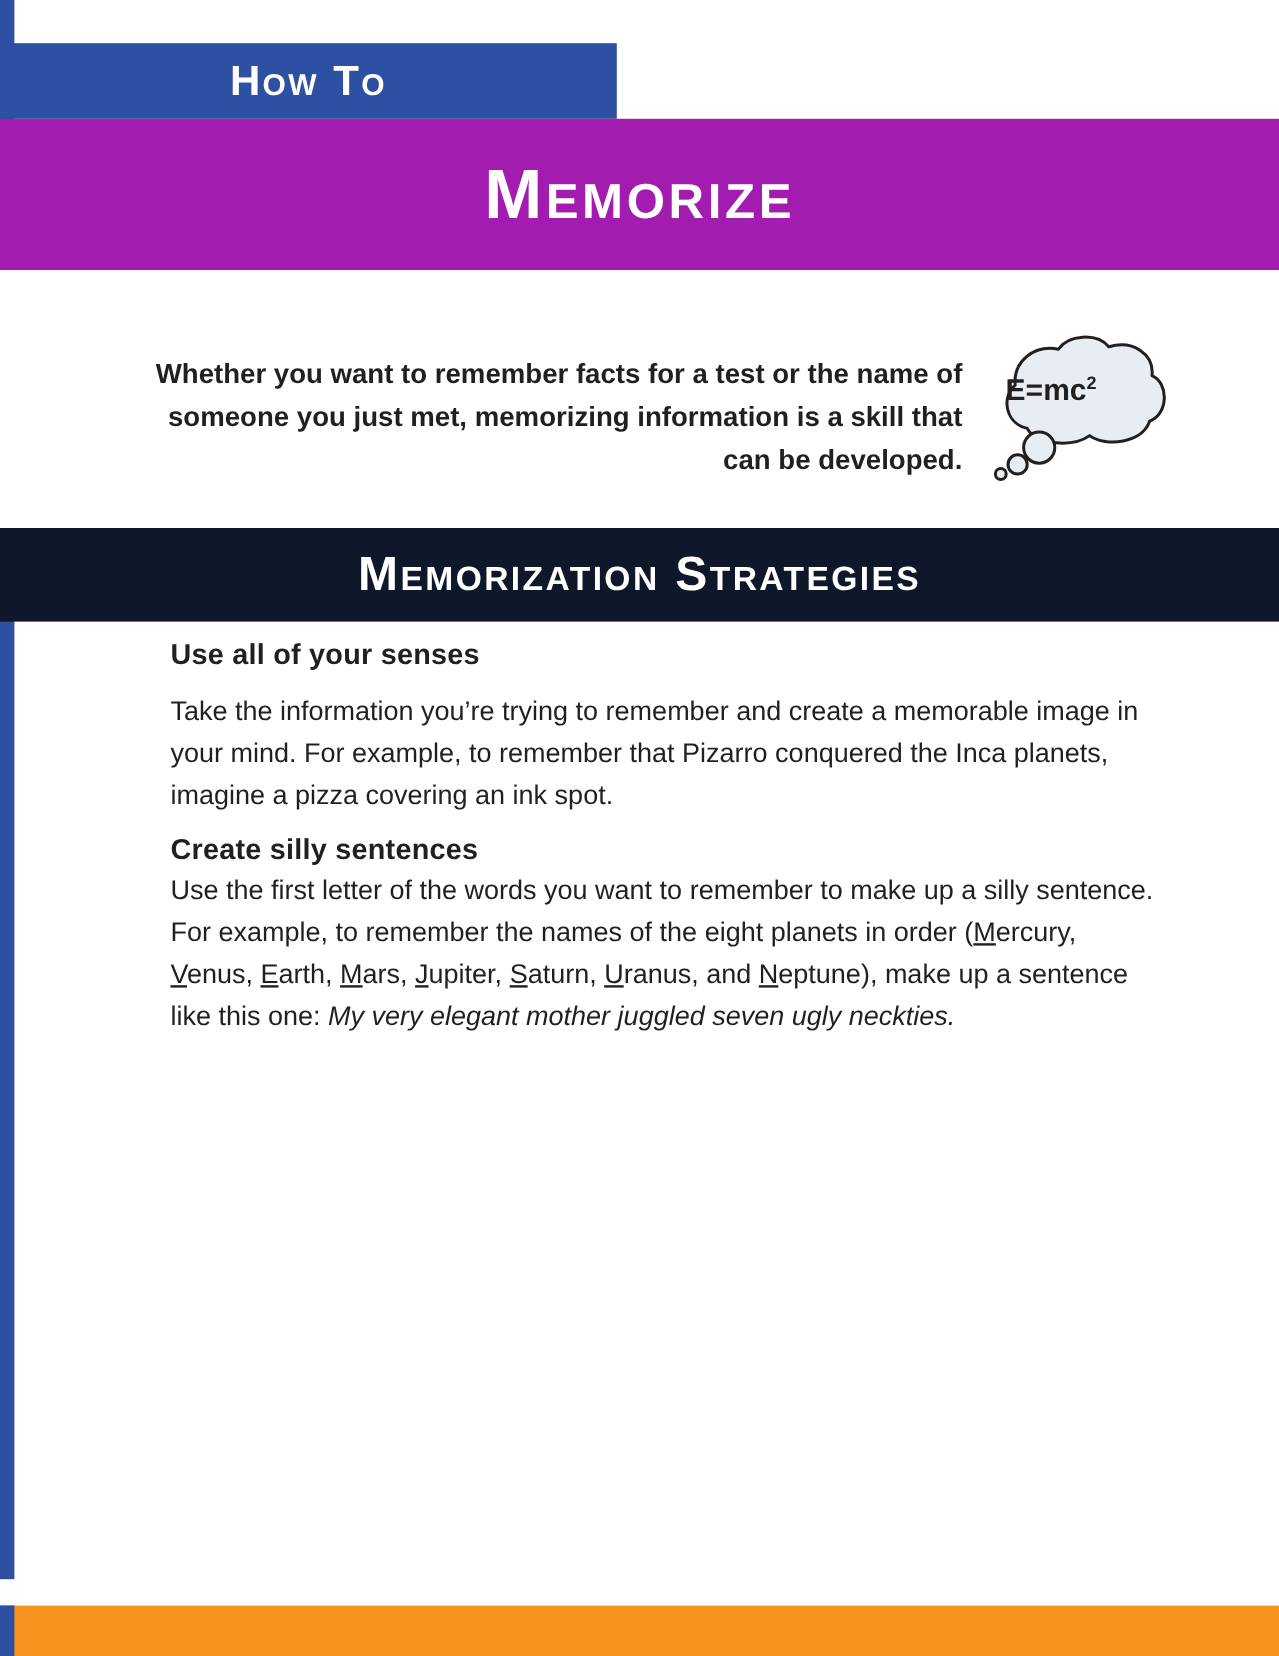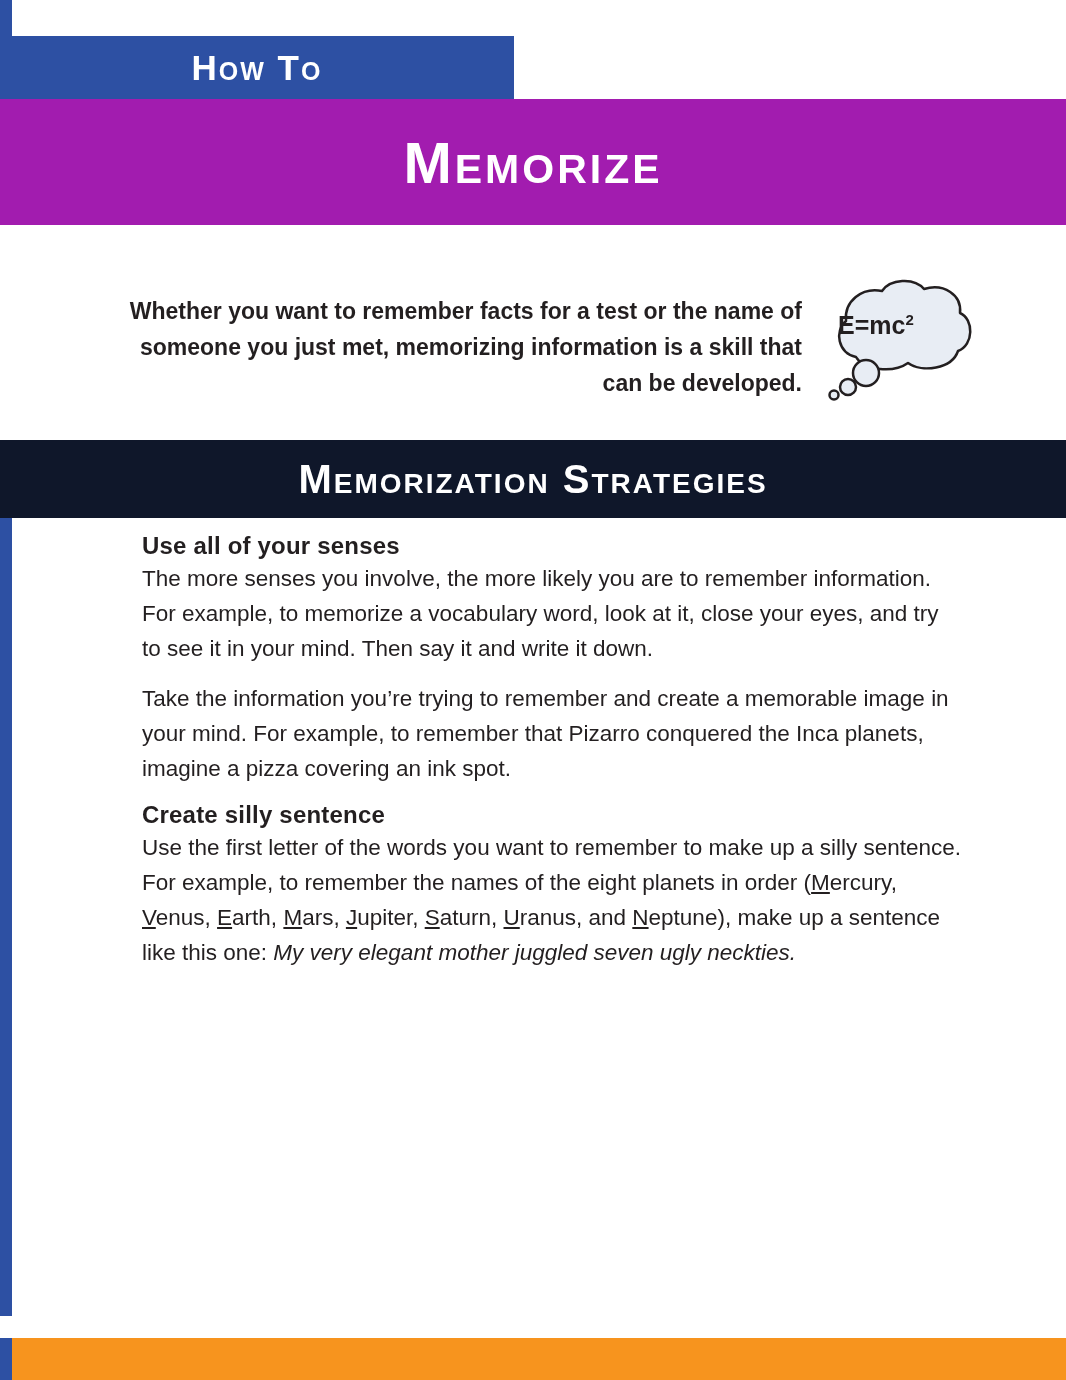--- a/index.html
+++ b/index.html
@@ -224,30 +224,29 @@
 </div>
 
 <div class="strategies-band">
   <span>Memorization Strategies</span>
 </div>
 
 <div class="content">
 
   <div class="section">
     <h3>Use all of your senses</h3>
-    <p>The more senses you involve, the more likely you are to remember information. For example, to memorize a vocabulary word, look at it, close your eyes, and try to see it in your mind. Then say it and write it down.</p>
   </div>
 
 
   <div class="section">
     <p>Take the information you’re trying to remember and create a memorable image in your mind. For example, to remember that Pizarro conquered the Inca planets, imagine a pizza covering an ink spot.</p>
   </div>
 
   <div class="section">
-    <h3>Create silly sentence</h3>
+    <h3>Create silly sentences</h3>
     <p><span>Use the first letter of the words you want to remember to make up a silly sentence. For example, to remember the names of the eight planets in order (</span><span id="planet-list"><u>M</u>ercury, <u>V</u>enus, <u>E</u>arth, <u>M</u>ars, <u>J</u>upiter, <u>S</u>aturn, <u>U</u>ranus, and <u>N</u>eptune</span><span>), make up a sentence like this one: </span><em>My very elegant mother juggled seven ugly neckties.</em></p>
   </div>
 
 
 </div>
 
 <div class="footer-white"></div>
 <div class="footer-orange"></div>
 <div class="footer-blue-corner"></div>
 

